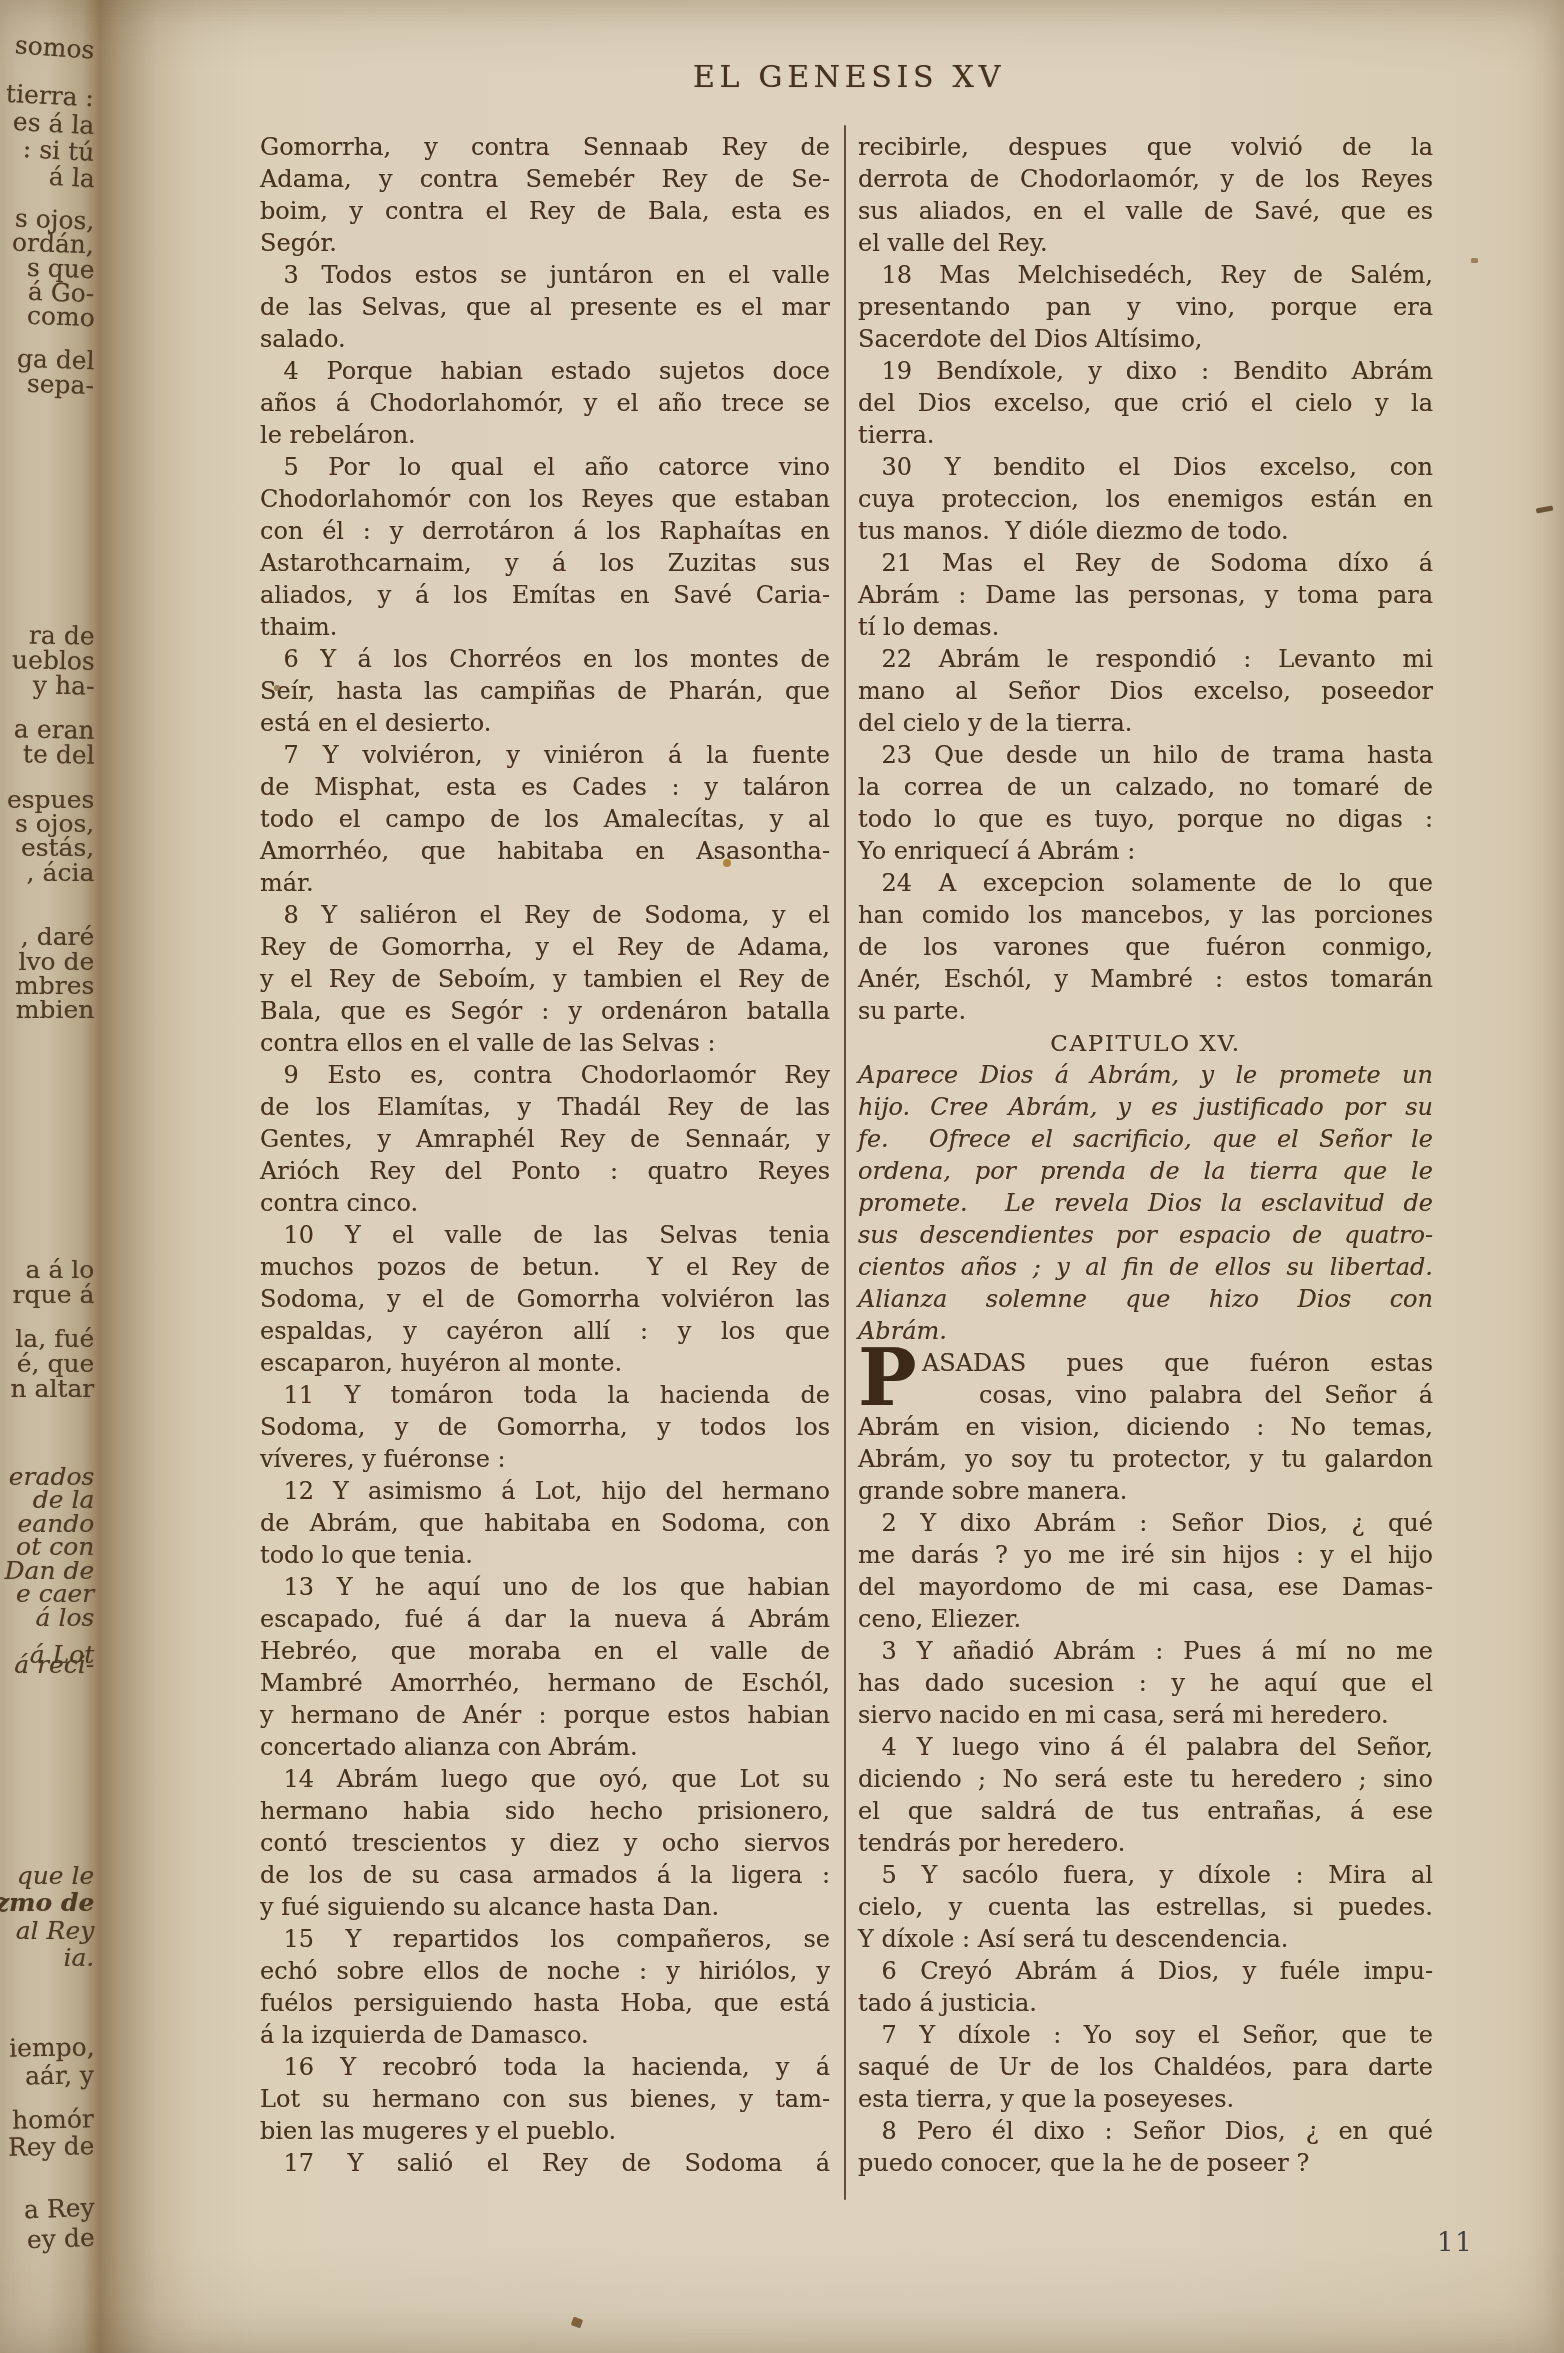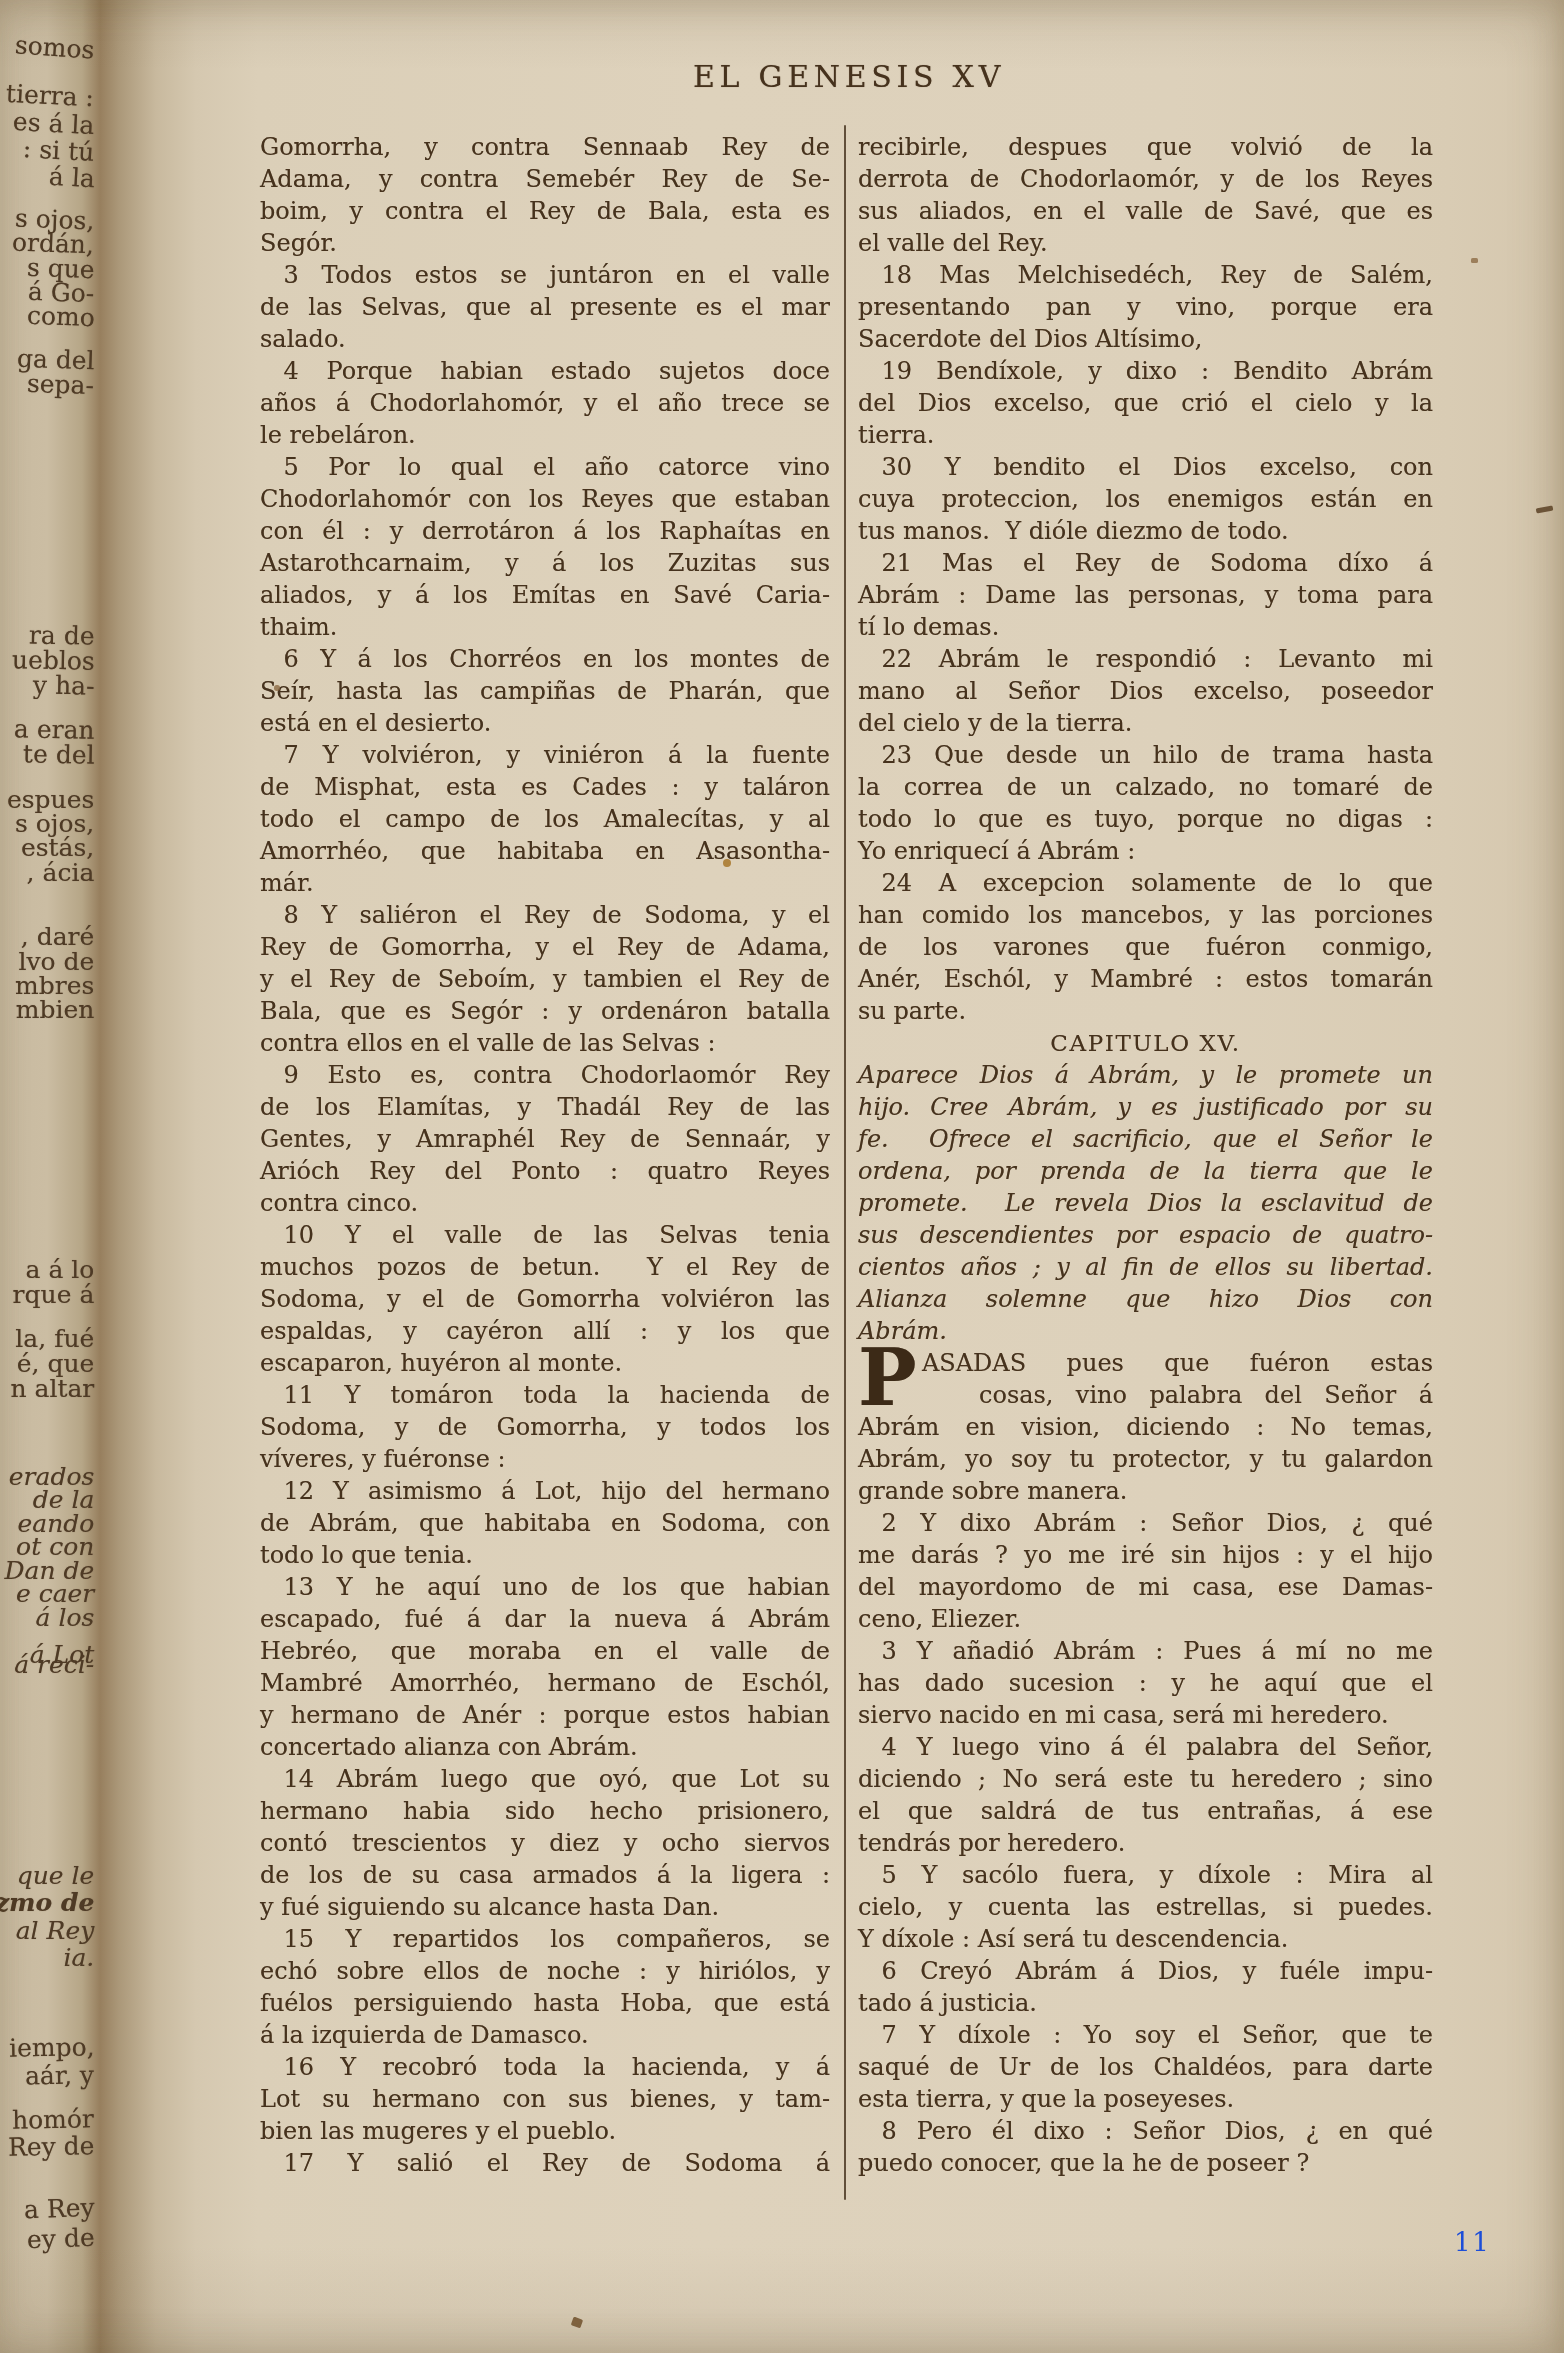--- a/index.html
+++ b/index.html
@@ -43,21 +43,21 @@
   .line.ital{font-style:italic;}
   .line.dc1{padding-left:64px;}
   .line.dc2{padding-left:121px;}
   .dropcap{
     position:absolute;left:0;top:-1.6px;font-size:78px;line-height:66px;
     font-weight:bold;font-style:normal;text-indent:0;color:#3c2a17;
   }
   #gutter{position:absolute;left:0;top:0;width:99px;height:2354px;font-size:25px;color:#4e3a25;}
   .frag{position:absolute;right:4.7px;white-space:nowrap;text-shadow:0 0 0.8px rgba(78,58,37,.5);}
   .frag.it{font-style:italic;}
-  #pageno{position:absolute;left:1437px;top:2227px;font-size:26px;color:#1d4ed8;letter-spacing:1.6px;margin-left:17px;}
+  #pageno{position:absolute;left:1437px;top:2227px;font-size:26px;color:#404040;letter-spacing:1.6px;}
   .speck{position:absolute;pointer-events:none;}
 </style>
 </head>
 <body>
 
 <div id="paper"></div>
 
 <div id="gutter">
     <div class="frag" style="top: 33px; transform: rotate(4deg);">somos</div>
     <div class="frag" style="top: 81px; transform: rotate(3deg);">tierra :</div>

